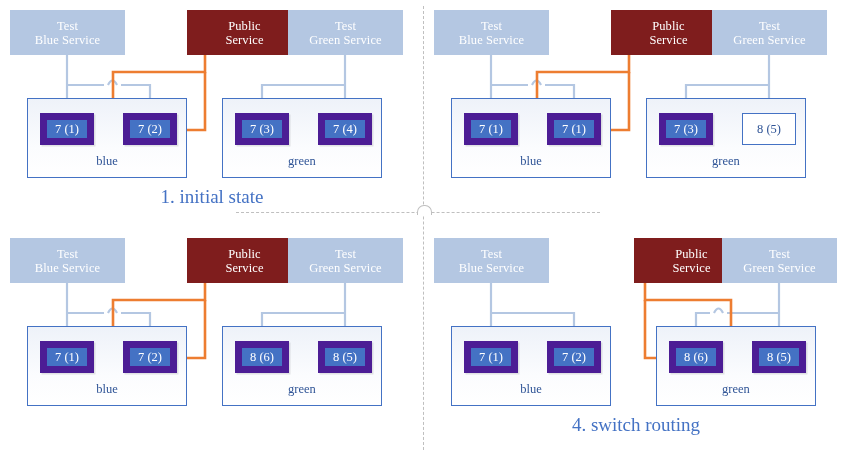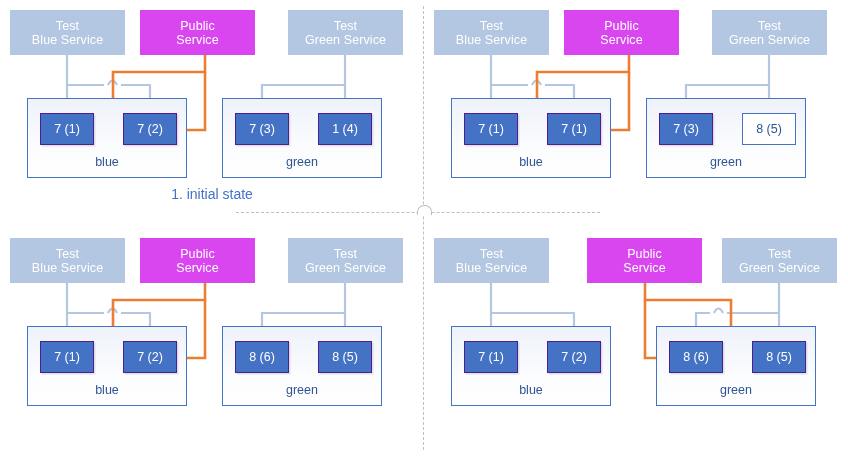--- a/index.html
+++ b/index.html
@@ -1,57 +1,57 @@
 <!DOCTYPE html>
 <html><head>
 <meta charset="utf-8">
 <style>
   html,body{margin:0;padding:0;background:#ffffff;}
   body{width:848px;height:456px;font-family:"Liberation Sans",sans-serif;overflow:hidden;}
   #stage{position:relative;width:848px;height:456px;}
 
-  .panel{position:absolute;width:424px;height:228px;}
+  .panel{position:absolute;width:424px;height:228px;font-family:Liberation Serif, serif;}
   .p1{left:0;top:0}.p2{left:424px;top:0}.p3{left:0;top:228px}.p4{left:424px;top:228px}
 
   svg.wires{position:absolute;left:0;top:0;width:424px;height:228px;overflow:visible;}
 
   .svc{
     position:absolute;
     display:flex;align-items:center;justify-content:center;
     text-align:center;color:#ffffff;
     font-size:12.5px;line-height:14px;
     letter-spacing:.1px;
     box-sizing:border-box;
   }
   .svc.light{background:#b4c7e2;}
-  .svc.dark{background:#d946ef;}
+  .svc.dark{background:#7f1d1d;margin-left:47px;}
 
   .env{
     position:absolute;box-sizing:border-box;
     border:1px solid #4472c4;
     background:linear-gradient(180deg,#eef2f9 0%,#fbfcfe 62%,#ffffff 100%);
   }
   .env-label{
     position:absolute;left:0;right:0;bottom:8px;
     text-align:center;color:#2f5496;font-size:12.5px;
   }
 
   .node{
     position:absolute;box-sizing:border-box;
     display:flex;align-items:center;justify-content:center;
     font-size:12.5px;
     width:54px;height:32px;
   }
-  .node.filled{background:#4472c4;color:#ffffff;border:1px solid #4c1d95;
+  .node.filled{background:#4472c4;color:#ffffff;border:7px solid #4c1d95;
                 box-shadow:1.5px 1.5px 0 rgba(0,0,0,.10);}
   .node.hollow{background:#ffffff;color:#2f5496;border:1px solid #4472c4;}
 
   .caption{
     position:absolute;left:0;right:0;top:186px;
-    text-align:center;color:#4472c4;font-size:14px;
+    text-align:center;color:#4472c4;font-size:19px;
   }
 
   .divider-v{position:absolute;left:423px;top:6px;width:0;height:444px;
              border-left:1.4px dashed #bfbfbf;}
   .divider-h{position:absolute;left:236px;top:212px;width:364px;height:0;
              border-top:1.4px dashed #bfbfbf;}
   .hop{position:absolute;left:417px;top:205px;width:13px;height:9px;
        border:1.4px solid #bfbfbf;border-bottom:none;
        border-radius:7px 7px 0 0;background:#ffffff;}
 </style>
@@ -99,21 +99,21 @@
     <div class="env" style="left:27px;top:98px;width:160px;height:80px;">
       <div class="env-label">blue</div>
     </div>
     <div class="node filled" style="left:40px;top:113px;">7 (1)</div>
     <div class="node filled" style="left:123px;top:113px;">7 (2)</div>
 
     <div class="env" style="left:222px;top:98px;width:160px;height:80px;">
       <div class="env-label">green</div>
     </div>
     <div class="node filled" style="left:235px;top:113px;">7 (3)</div>
-    <div class="node filled" style="left:318px;top:113px;">1 (4)</div>
+    <div class="node filled" style="left:318px;top:113px;">7 (4)</div>
 
     <div class="caption">1. initial state</div>
   </div>
 
   <div class="panel p2">
     <svg class="wires" viewBox="0 0 424 228">
       <g fill="none" stroke="#b4c7e2" stroke-width="2.2">
         <path d="M67,55 L67,110"></path>
         <path d="M67,85 L104,85"></path>
         <path d="M108,85 q4.5,-9 9,0"></path>
@@ -252,19 +252,20 @@
     </div>
     <div class="node filled" style="left:40px;top:113px;">7 (1)</div>
     <div class="node filled" style="left:123px;top:113px;">7 (2)</div>
 
     <div class="env" style="left:232px;top:98px;width:160px;height:80px;">
       <div class="env-label">green</div>
     </div>
     <div class="node filled" style="left:245px;top:113px;">8 (6)</div>
     <div class="node filled" style="left:328px;top:113px;">8 (5)</div>
 
+    <div class="caption">4. switch routing</div>
   </div>
 
   <div class="divider-v"></div>
   <div class="divider-h"></div>
   <div class="hop"></div>
 
 </div>
 
 </body></html>

